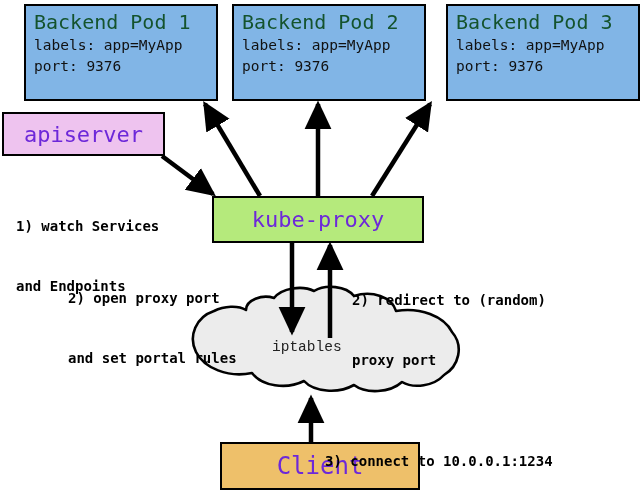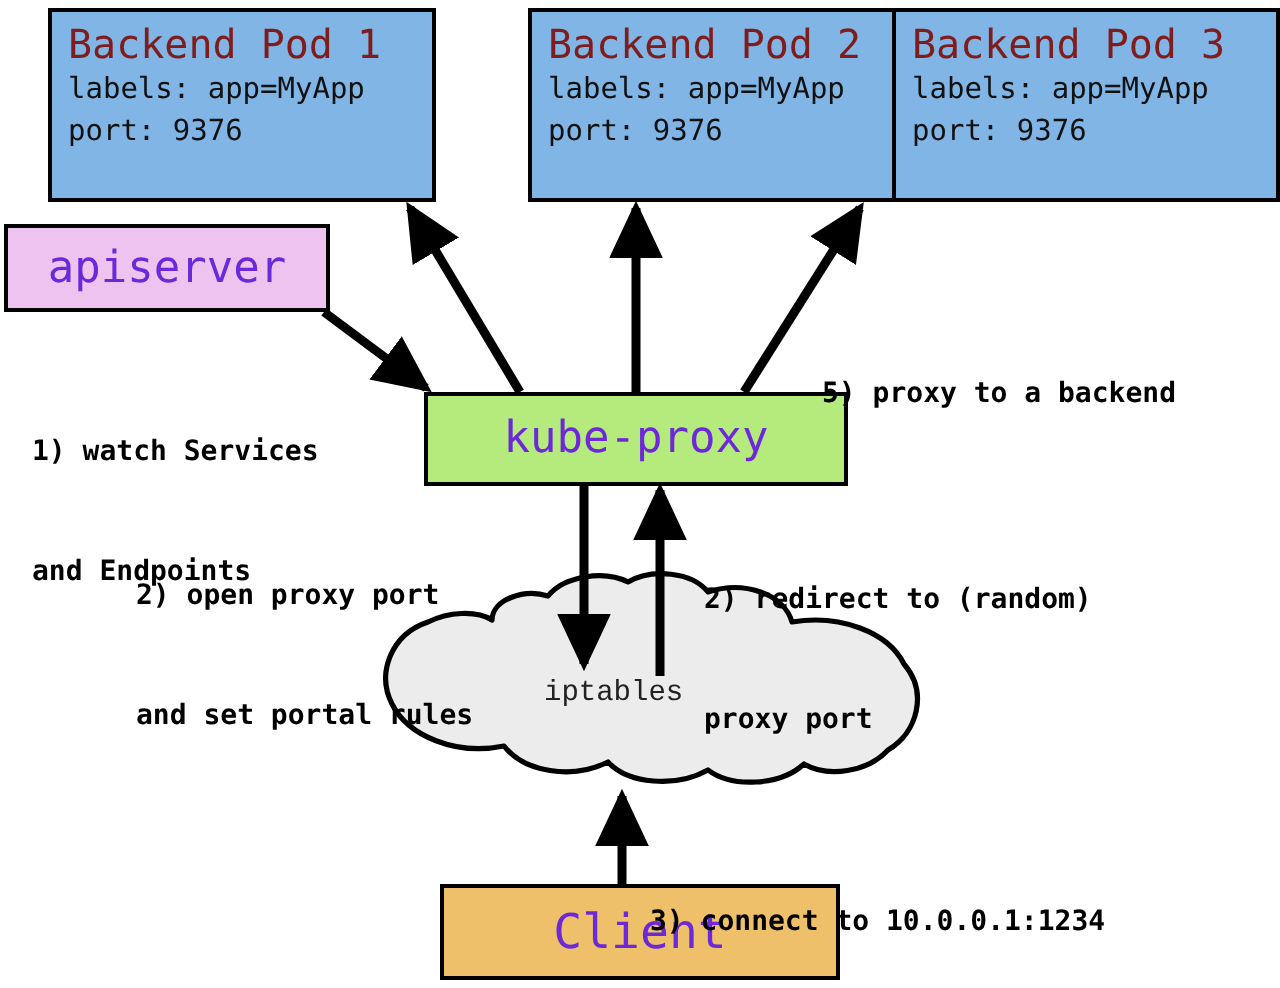--- a/index.html
+++ b/index.html
@@ -27,21 +27,21 @@
     box-sizing: border-box;
     border: 2px solid #000000;
     z-index: 2;
   }
   .pod {
     padding: 3px 8px 0 8px;
   }
   .pod-title {
     font-size: 20px;
     line-height: 26px;
-    color: #7f1d1d;
+    color: #14532d;
     white-space: nowrap;
     font-family: "DejaVu Sans Mono", "Liberation Mono", monospace;
   }
   .pod-line {
     font-size: 14.5px;
     line-height: 21px;
     color: #111111;
     white-space: nowrap;
     font-family: "DejaVu Sans Mono", "Liberation Mono", monospace;
   }
@@ -113,21 +113,21 @@
 
     <line x1="311" y1="442" x2="311" y2="398" stroke="#000000" stroke-width="4.5" marker-end="url(#arrowhead)"></line>
   </svg>
 
   <div class="node pod" style="left:24px; top:4px; width:194px; height:97px; background:#81b5e6;">
     <div class="pod-title">Backend Pod 1</div>
     <div class="pod-line">labels: app=MyApp</div>
     <div class="pod-line">port: 9376</div>
   </div>
 
-  <div class="node pod" style="left:232px; top:4px; width:194px; height:97px; background:#81b5e6;margin-left:32px;">
+  <div class="node pod" style="left:232px; top:4px; width:194px; height:97px; background:#81b5e6;">
     <div class="pod-title">Backend Pod 2</div>
     <div class="pod-line">labels: app=MyApp</div>
     <div class="pod-line">port: 9376</div>
   </div>
 
   <div class="node pod" style="left:446px; top:4px; width:194px; height:97px; background:#81b5e6;">
     <div class="pod-title">Backend Pod 3</div>
     <div class="pod-line">labels: app=MyApp</div>
     <div class="pod-line">port: 9376</div>
   </div>
@@ -155,17 +155,14 @@
 
   <div class="annot" style="left:325px; top:411px;">
     <div>3) connect to 10.0.0.1:1234</div>
   </div>
 
   <div class="annot" style="left:352px; top:250px;">
     <div>2) redirect to (random)</div>
     <div>proxy port</div>
   </div>
 
-  <div class="annot" style="left:411px; top:147px;">
-    <div>5) proxy to a backend</div>
-  </div>
 
 </div>
 
 </body></html>

